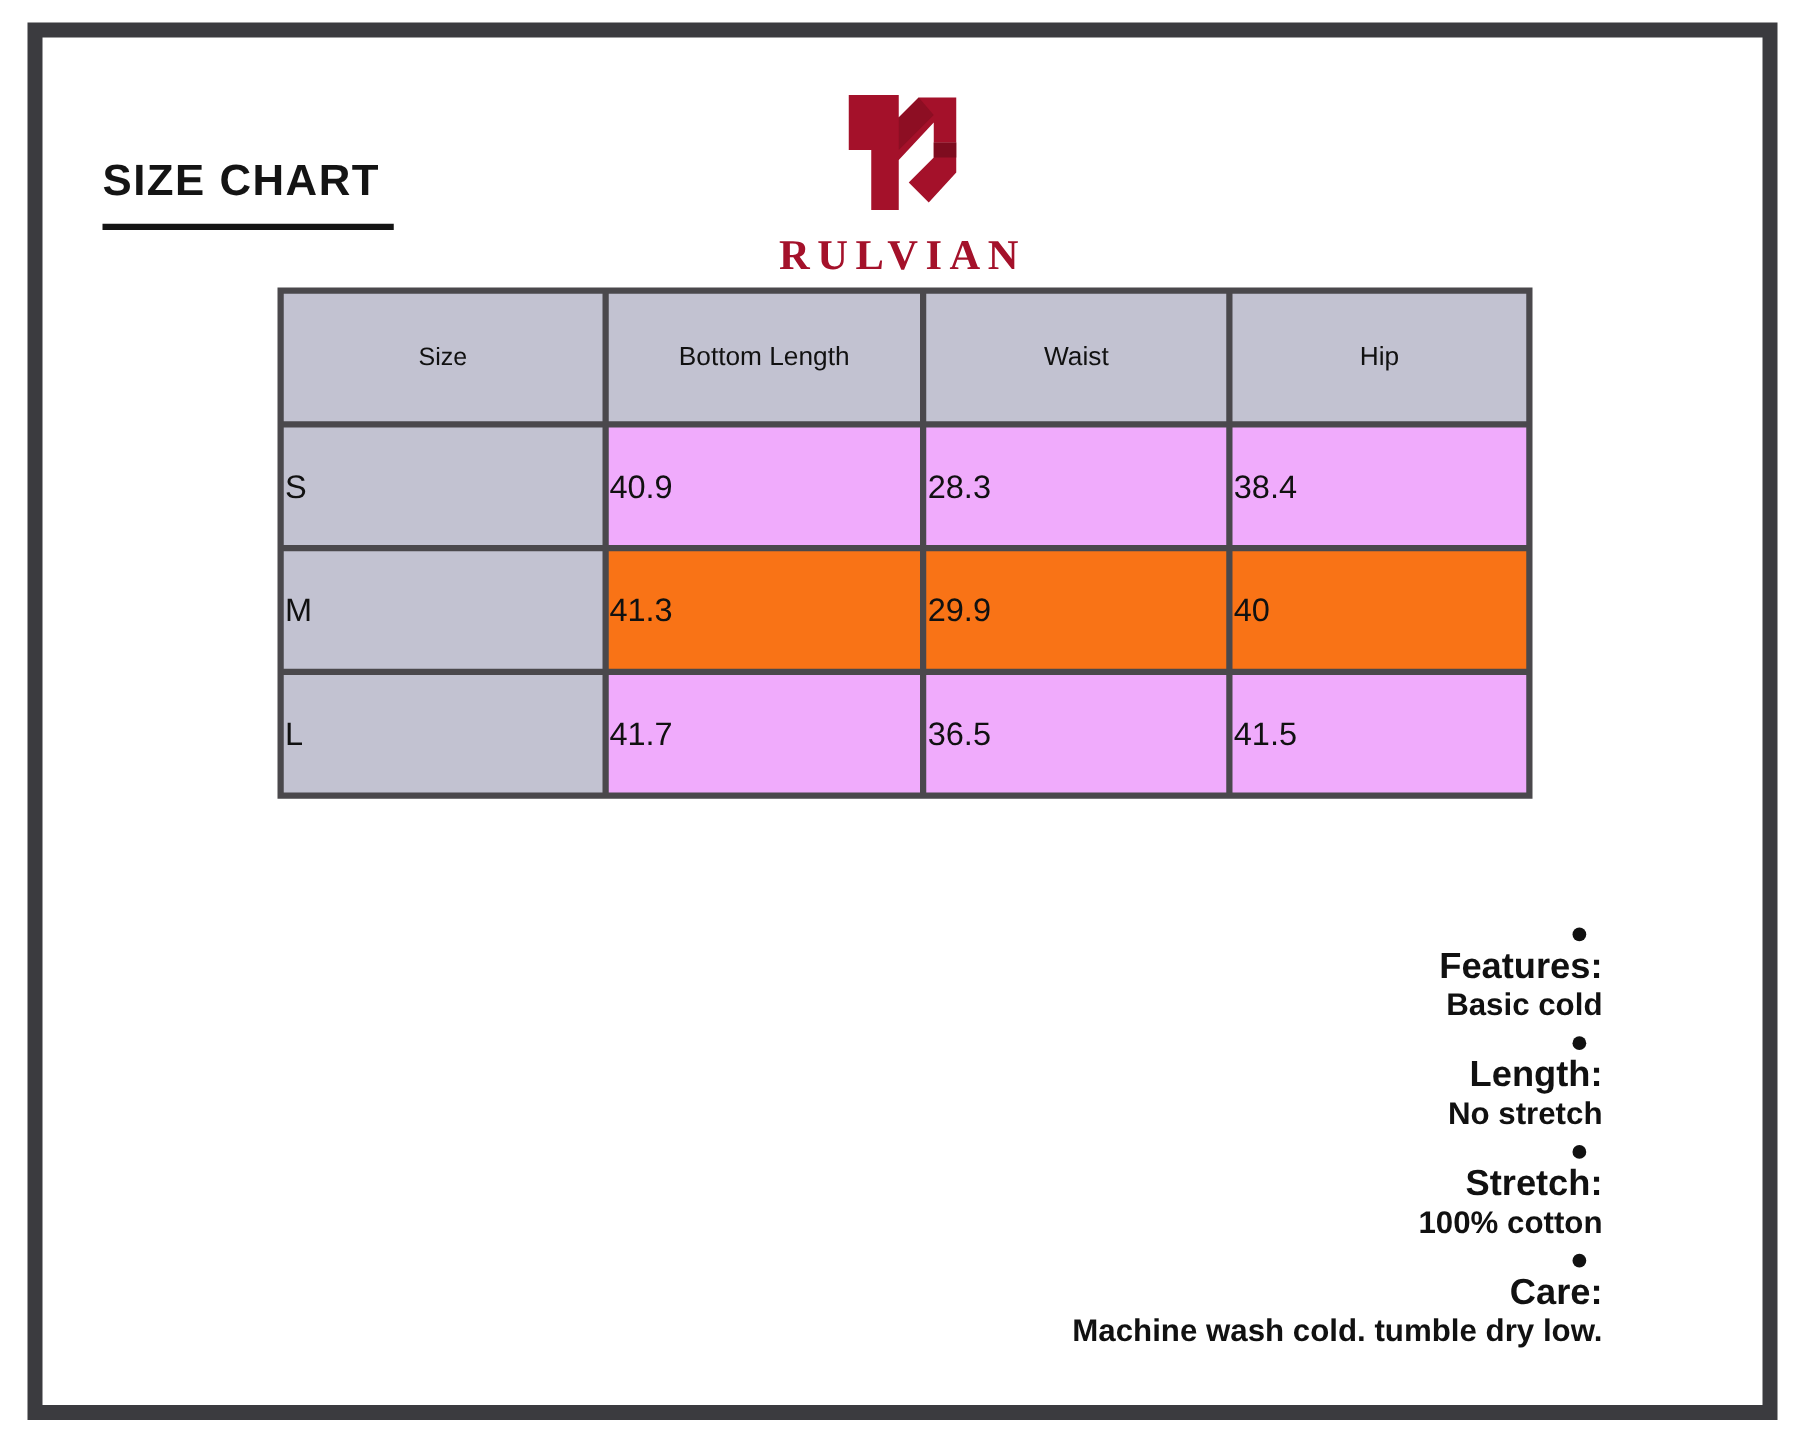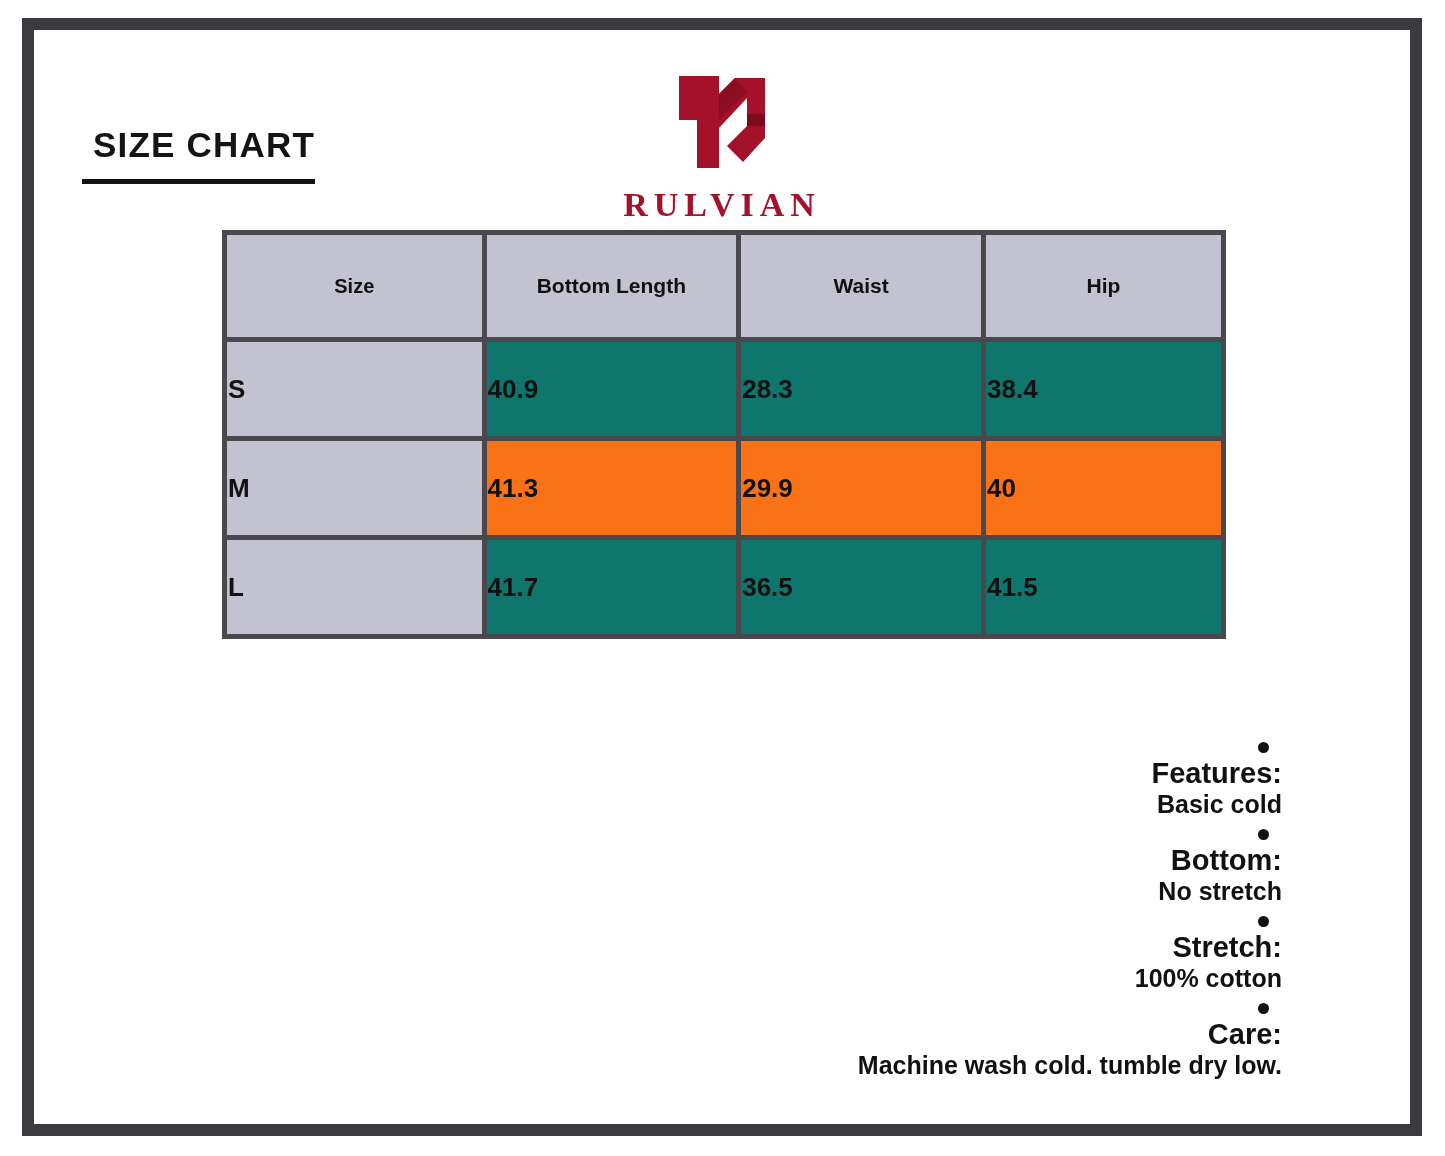--- a/index.html
+++ b/index.html
@@ -44,21 +44,20 @@
     left: 48px;
     top: 95px;
   }
   .title {
     font-size: 35px;
     font-weight: bold;
     letter-spacing: 1.2px;
     color: #141414;
     margin: 0;
     font-family: "Liberation Sans", sans-serif;
-    text-align: right;
   }
   .title-rule {
     margin-top: 14px;
     width: 233px;
     height: 5px;
     background: #141414;
   }
 
   
   .brand {
@@ -93,37 +92,37 @@
     border-collapse: separate;
     border-spacing: 5px;
     width: 100%;
     background: #4a484c;
     table-layout: fixed;
   }
   table.size-table th,
   table.size-table td {
     font-family: "Liberation Sans", sans-serif;
     color: #111111;
-    font-weight: bold;
+    font-weight: normal;
   }
   table.size-table th {
     background: #c2c2d1;
     height: 100px;
     font-size: 21px;
   }
   table.size-table th.size-head {
     font-size: 20px;
   }
   table.size-table td.size-cell {
     background: #c2c2d1;
     font-size: 26px;
     height: 92px;
   }
   table.size-table td.val {
-    background: #0f766e;
+    background: #f0abfc;
     font-size: 26px;
     height: 92px;
   }
   table.size-table tr.alt td.val {
     background: #f97316;
   }
   col.c-size { width: 26%; }
   col.c-bl   { width: 25.5%; }
   col.c-w    { width: 24.5%; }
   col.c-h    { width: 24%; }
@@ -229,21 +228,21 @@
       </div>
 
       <div class="notes">
         <div class="note-row">
           <span class="bullet"></span>
           <span class="note-label">Features:</span>
           <span class="note-value">Basic cold</span>
         </div>
         <div class="note-row">
           <span class="bullet"></span>
-          <span class="note-label">Bottom:</span>
+          <span class="note-label">Length:</span>
           <span class="note-value">No stretch</span>
         </div>
         <div class="note-row">
           <span class="bullet"></span>
           <span class="note-label">Stretch:</span>
           <span class="note-value">100% cotton</span>
         </div>
         <div class="note-row">
           <span class="bullet"></span>
           <span class="note-label">Care:</span>

